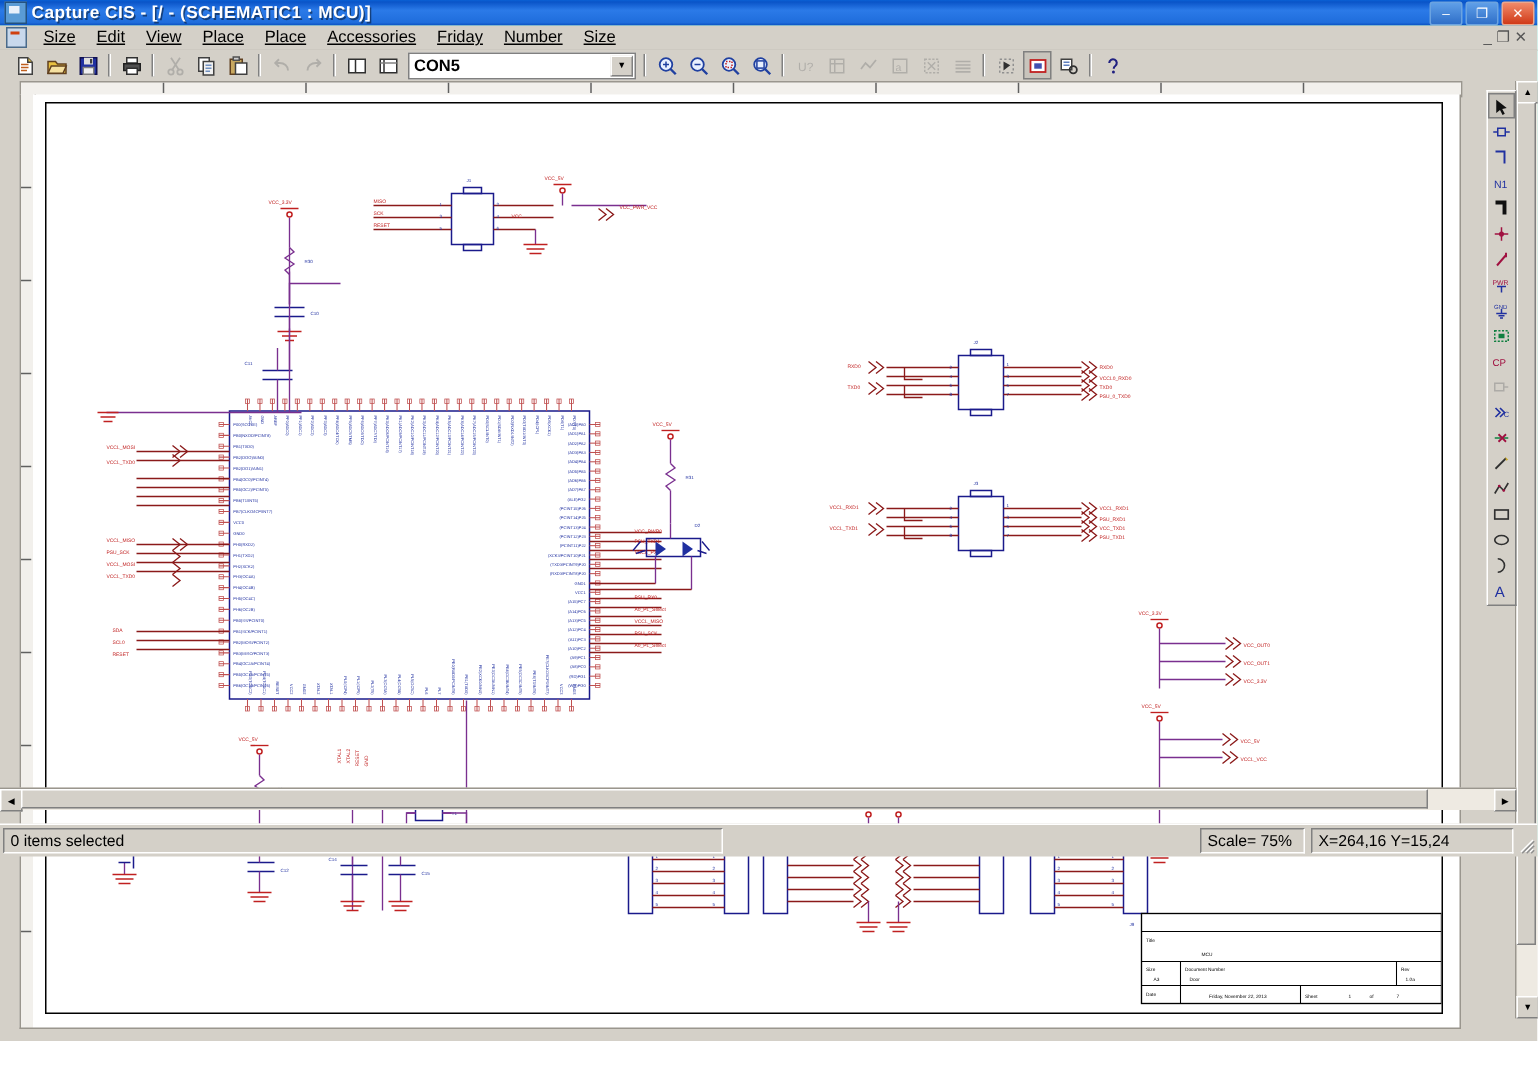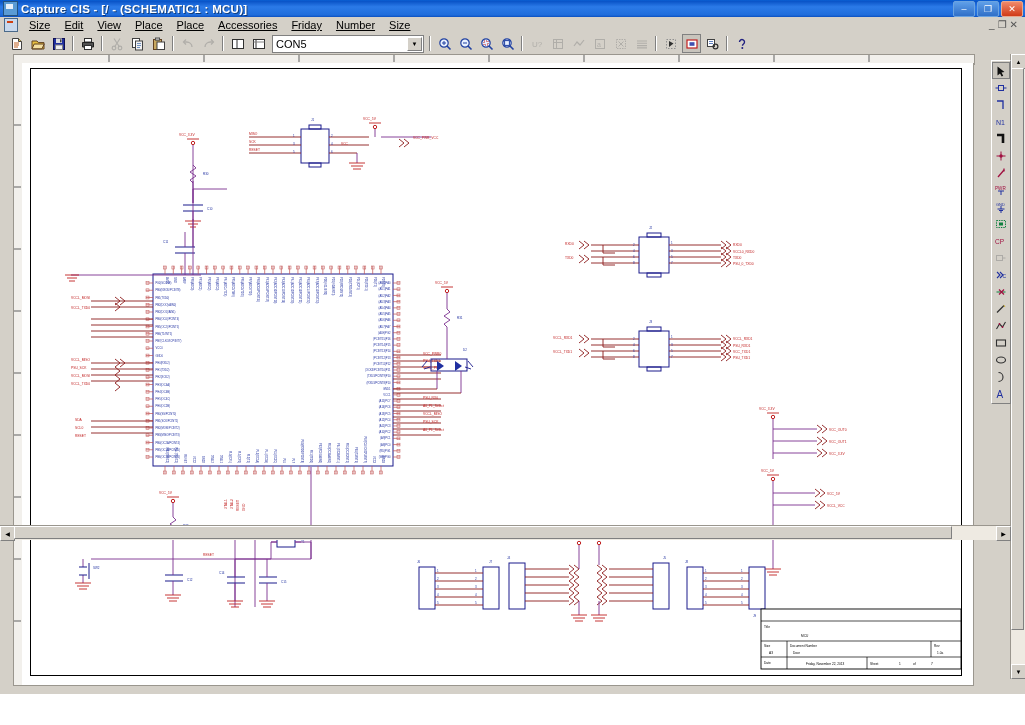--- a/index.html
+++ b/index.html
@@ -32,21 +32,21 @@
 
   
   .toolbar{position:absolute;left:0;top:33px;width:1025px;height:21px;background:#d4d0c8;
     display:flex;align-items:center;border-bottom:1px solid #a8a49c;}
   .tbtn{width:17px;height:17px;margin:0 1px;border:1px solid transparent;display:flex;align-items:center;
     justify-content:center;position:relative;background:#d4d0c8;}
   .tbtn svg{display:block;}
   .tsep{width:1px;height:15px;margin:0 3px;background:#808080;border-right:1px solid #fff;}
   .combo{width:150px;height:16px;background:#fff;border:1px solid #808080;margin:0 2px 0 3px;
     display:flex;align-items:center;position:relative;}
-  .combo span{padding-left:3px;font-size:11px;font-weight:normal;color:#000;}
+  .combo span{padding-left:3px;font-size:11px;font-weight:bold;color:#000;}
   .combo .arrow{position:absolute;right:1px;top:1px;width:13px;height:12px;background:#d4d0c8;
     border:1px solid #fff;border-right-color:#808080;border-bottom-color:#808080;
     display:flex;align-items:center;justify-content:center;font-size:6px;color:#000;}
 
   
   .client{position:absolute;left:0;top:54px;width:1025px;height:640px;background:#d4d0c8;}
   .ruler-top{position:absolute;left:13px;top:0;width:960px;height:9px;background:#f2f0ec;border:1px solid #9a968e;}
   .ruler-left{position:absolute;left:13px;top:9px;width:9px;height:622px;background:#f2f0ec;border:1px solid #9a968e;border-top:none;}
   .canvas-wrap{position:absolute;left:22px;top:9px;width:951px;height:622px;background:#ffffff;
     border:1px solid #9a968e;border-top:none;border-left:none;overflow:hidden;}
@@ -1194,14 +1194,35 @@
           <path d="M3.5 1.5A4.5 4.5 0 013.5 10.5" fill="none" stroke="#303030" stroke-width="1.1"></path>
         </svg>
     </div>
     <div class="pbtn">
       <svg width="12" height="12" viewBox="0 0 12 12">
           <text x="1.5" y="10" font-size="10" fill="#2030a0" font-family="'Liberation Serif',serif">A</text>
         </svg>
     </div>
   </div>
 
+  <div class="statusbar">
+    <div class="sb-pane" style="width:470px">
+      <span>0 items selected</span>
+    </div>
+    <div class="sb-grow"></div>
+    <div class="sb-pane" style="width:60px">
+      <span>Scale= 75%</span>
+    </div>
+    <div class="sb-pane" style="width:125px">
+      <span>X=264,16  Y=15,24</span>
+    </div>
+    <div style="width:14px"></div>
+    <svg class="sb-grip" viewBox="0 0 14 14">
+      <g stroke="#fff" stroke-width="1">
+          <path d="M12 4L4 12M12 7L7 12M12 10L10 12"></path>
+        </g>
+      <g stroke="#909090" stroke-width="1">
+          <path d="M12.8 4.8L4.8 12.8M12.8 7.8L7.8 12.8M12.8 10.8L10.8 12.8"></path>
+        </g>
+    </svg>
+  </div>
 
 </div>
 
 </body></html>

